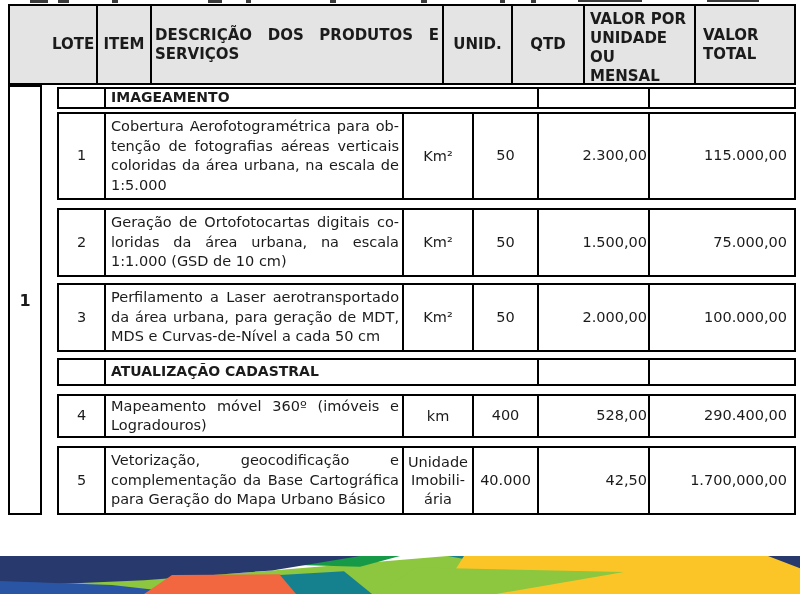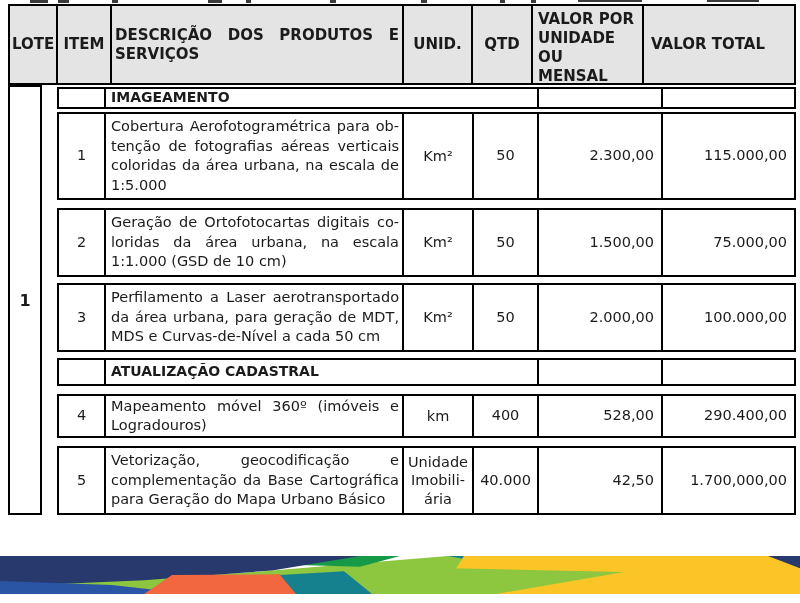--- a/index.html
+++ b/index.html
@@ -13,21 +13,21 @@
   
   .hdr-row{
     position:absolute;left:8px;top:4px;width:788px;height:81px;
     border:2px solid #000;background:#e4e4e4;display:flex;box-sizing:border-box;
   }
   .hdr-cell{
     box-sizing:border-box;border-left:2px solid #000;display:flex;
     align-items:center;justify-content:center;font-weight:bold;font-size:15px;
     line-height:19px;text-align:center;padding:0 3px;
   }
-  .hdr-cell.first{border-left:none;}
+  .hdr-cell.first{border-left:none;margin-left:40px;}
   .hdr-cell.desc{text-align:justify;justify-content:flex-start;}
   .hdr-cell.desc span{width:100%;text-align:justify;}
   .hdr-cell.vpu{white-space:pre-line;align-items:flex-start;justify-content:flex-start;text-align:left;padding:4px 2px 0 5px;}
   .hdr-cell.vt{justify-content:flex-start;text-align:left;padding-left:7px;}
   .lote-cell{
     position:absolute;left:8px;top:85px;width:34px;height:430px;
     border:2px solid #000;box-sizing:border-box;display:flex;
     align-items:center;justify-content:center;font-weight:bold;font-size:16px;
     background:#fff;
   }
@@ -39,21 +39,21 @@
     box-sizing:border-box;border-left:2px solid #000;font-size:14.5px;
     line-height:19.5px;display:flex;align-items:center;overflow:hidden;
   }
   .cell.first{border-left:none;}
   .cell.item{width:45px;justify-content:center;}
   .cell.desc{width:298px;padding:2px 3px 2px 5px;}
   .cell.desc span{width:100%;text-align:justify;hyphens:manual;}
   .cell.unid{width:70px;justify-content:center;text-align:center;padding:0 1px;line-height:18.5px;}
   .cell.unid span{width:100%;hyphens:manual;}
   .cell.qtd{width:65px;justify-content:center;}
-  .cell.vpu{width:124px;justify-content:flex-end;padding-right:7px;}
+  .cell.vpu{width:111px;justify-content:flex-end;padding-right:1px;}
   .cell.vt{flex:1;justify-content:flex-end;padding-right:7px;text-align:right;}
   .cell.seclabel{width:433px;font-weight:bold;font-size:14px;padding-left:5px;}
   
   .band{position:absolute;left:0;top:556px;width:800px;height:38px;background:#fff;}
   .shape{position:absolute;inset:0;}
   .sh-lgreen {clip-path:polygon(0 100%,0 80%,30% 45%,56% 0,68% 0,80% 50%,72% 100%);}
   .sh-dgreen {clip-path:polygon(25% 0,50% 0,45% 28%,34% 22%);}
   .sh-tealtop{clip-path:polygon(56% 0,66% 0,60% 16%);}
   .sh-navy   {clip-path:polygon(0 0,45% 0,34% 38%,18% 64%,0 80%);}
   .sh-blue   {clip-path:polygon(0 66%,14% 76%,24% 100%,0 100%);}
@@ -82,21 +82,21 @@
 
 <div>
 
   <div class="hdr-row">
     <div class="hdr-cell first" style="width:46px;">LOTE</div>
     <div class="hdr-cell" style="width:54px;">ITEM</div>
     <div class="hdr-cell desc" style="width:292px;">
       <span>DESCRIÇÃO DOS PRODUTOS E SERVIÇOS</span>
     </div>
     <div class="hdr-cell" style="width:69px;text-align:right;">UNID.</div>
-    <div class="hdr-cell" style="width:60px;">QTD</div>
+    <div class="hdr-cell" style="width:72px;">QTD</div>
     <div class="hdr-cell vpu" style="width:111px;">VALOR POR
 UNIDADE
 OU
 MENSAL</div>
     <div class="hdr-cell vt" style="flex:1;">VALOR TOTAL</div>
   </div>
 
   <div class="lote-cell">
     <span>1</span>
   </div>

